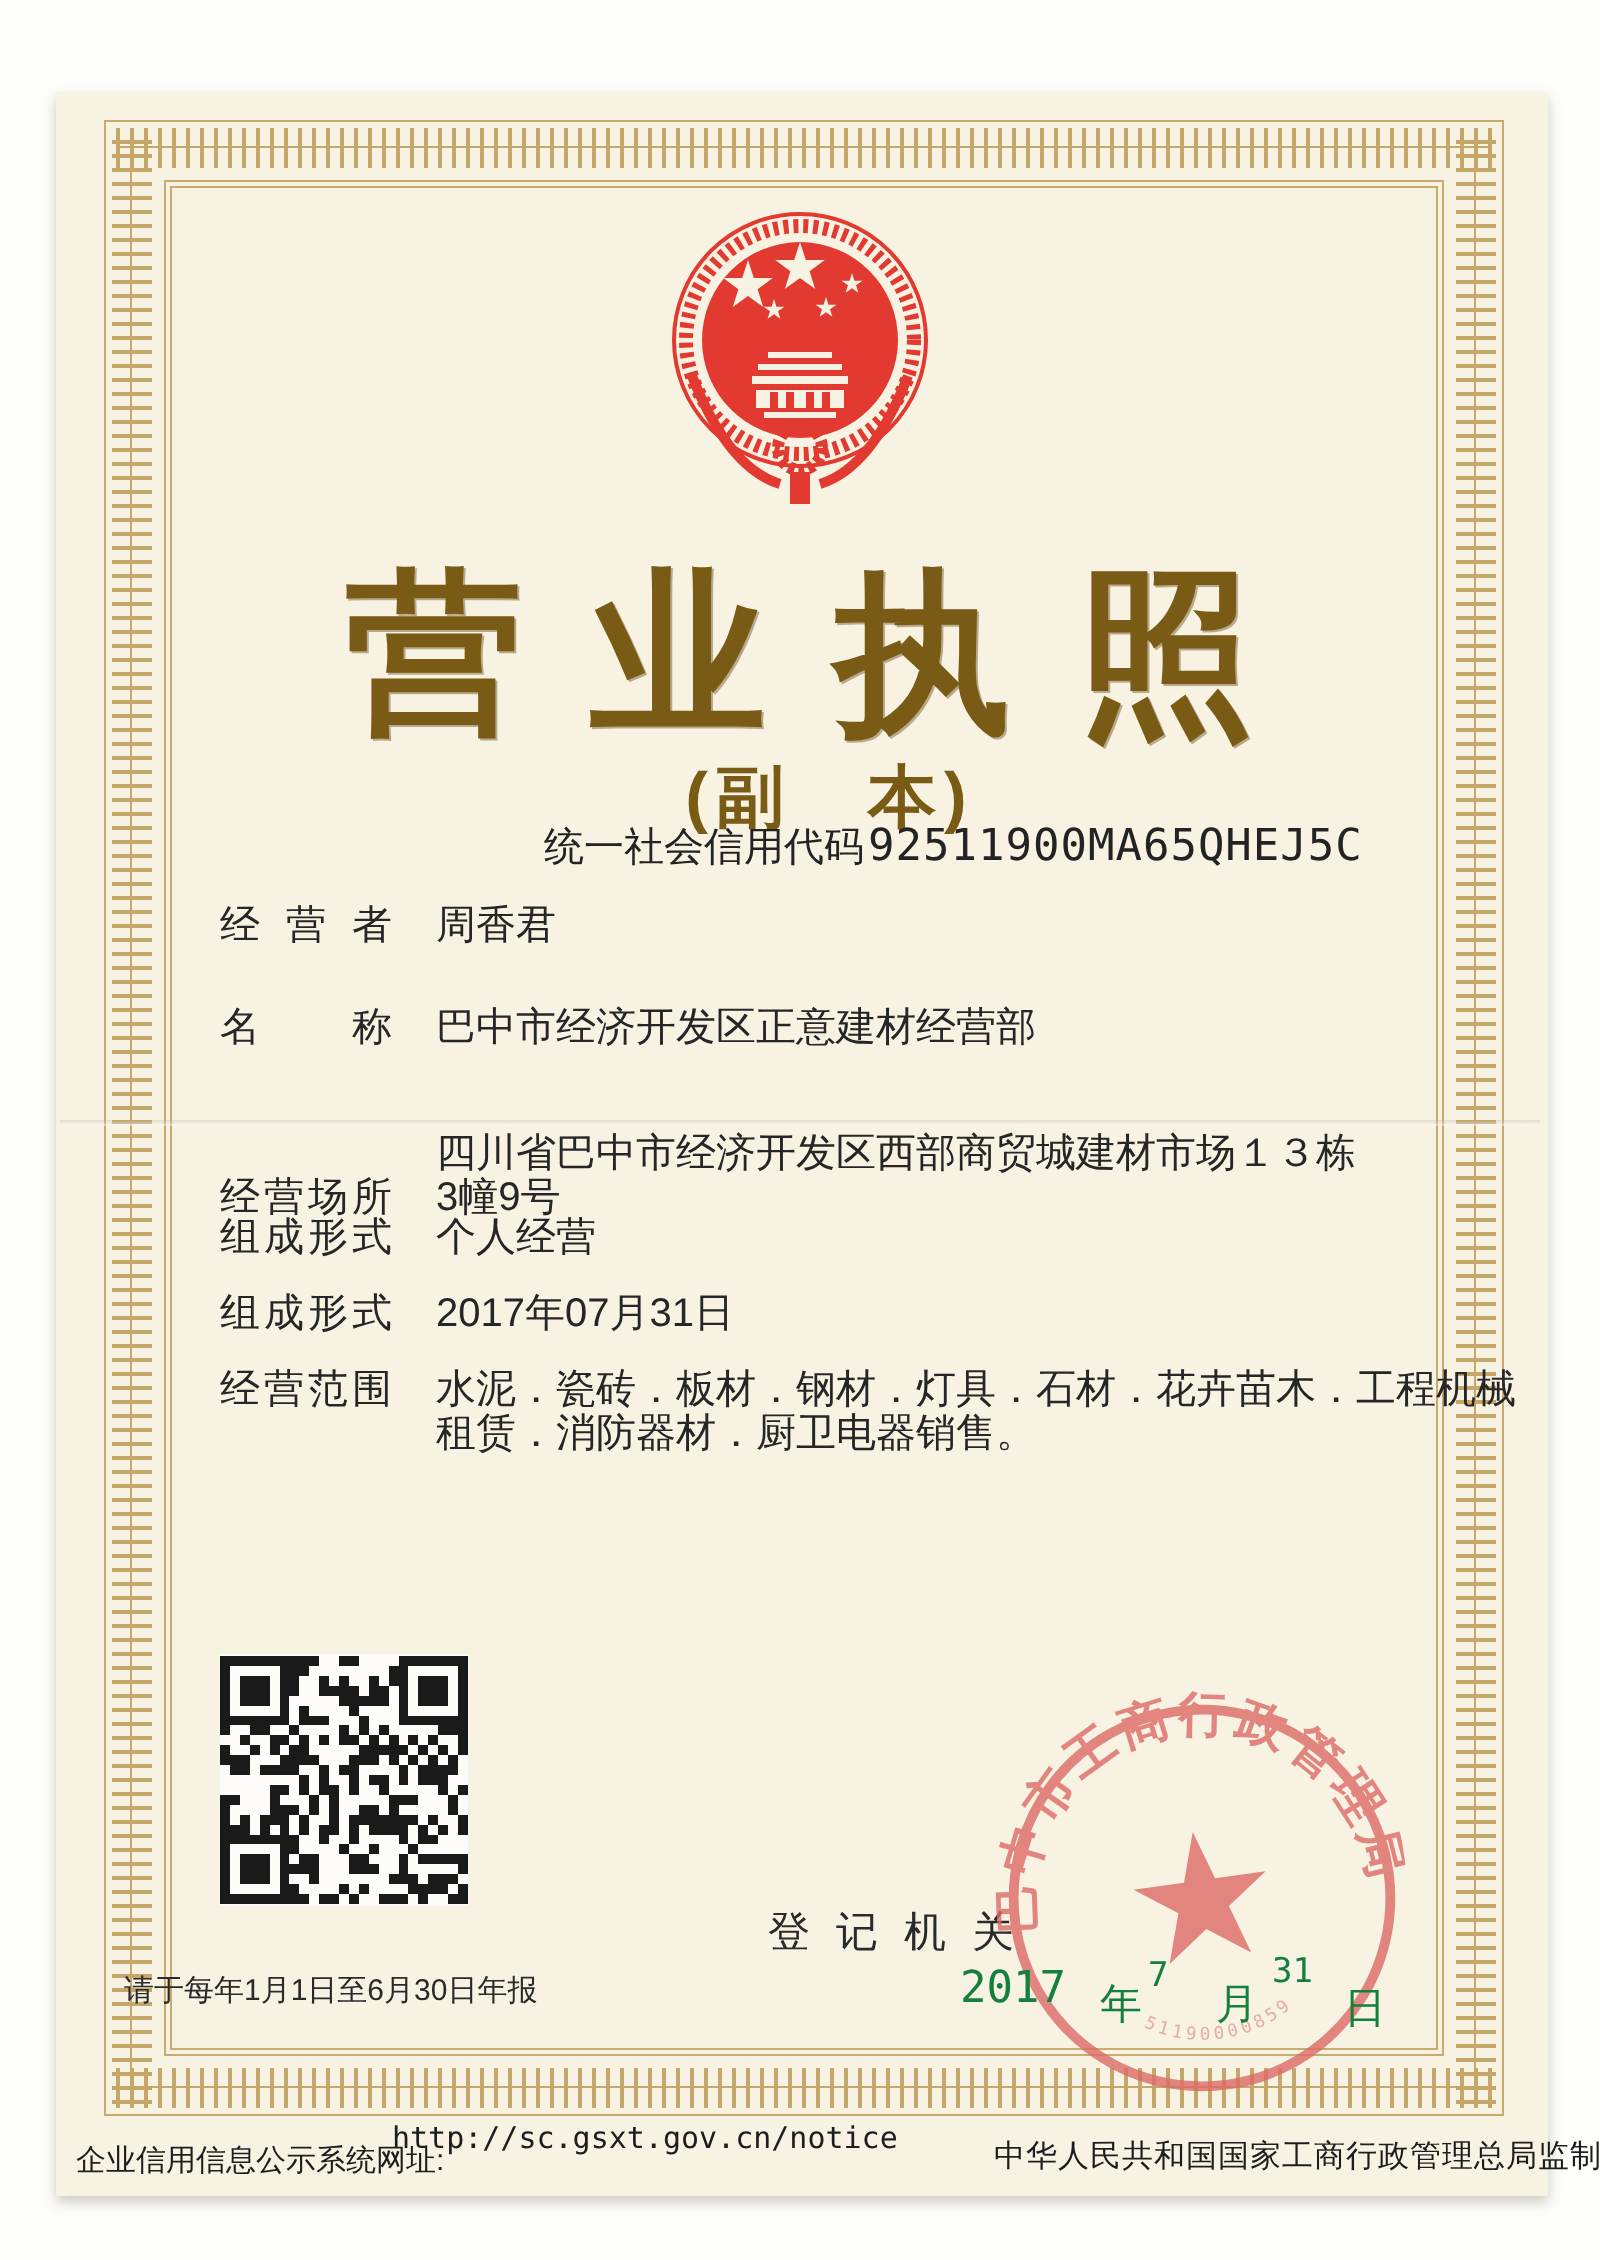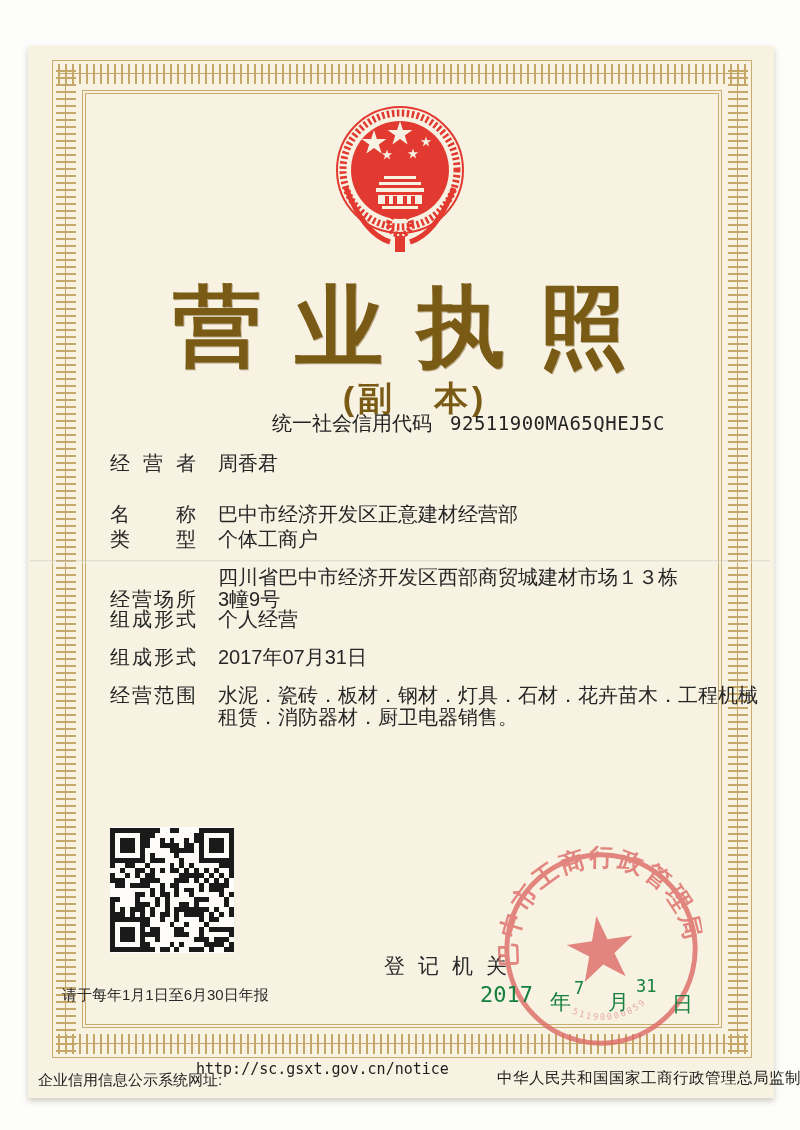--- a/index.html
+++ b/index.html
@@ -26,21 +26,21 @@
   
   .crease{position:absolute;left:30px;width:740px;top:560px;height:3px;
         background:linear-gradient(rgba(150,140,115,.22),rgba(255,255,255,.5));}
   .emblem{position:absolute;left:330px;top:98px;width:140px;height:160px;}
   .title{position:absolute;left:0;top:268px;width:800px;text-align:center;
         font-size:88px;font-weight:bold;color:#7a5b15;letter-spacing:34px;padding-left:34px;box-sizing:border-box;
         text-shadow:1px 1px 0 rgba(90,60,10,.4);font-family:"Liberation Sans",sans-serif;}
   .subtitle{position:absolute;left:0;top:376px;width:830px;text-align:center;
         font-size:34px;font-weight:bold;color:#7a5b15;letter-spacing:4px;}
   .codeline{position:absolute;left:272px;top:410px;font-size:20px;color:#232323;white-space:nowrap;}
-  .codeline .num{font-family:"DejaVu Sans Mono",monospace;font-size:19px;margin-left:18px;letter-spacing:.5px;}
+  .codeline .num{font-family:"DejaVu Sans Mono",monospace;font-size:22px;margin-left:2px;letter-spacing:.5px;}
   .frow{position:absolute;display:flex;color:#262626;font-size:20px;line-height:21px;}
   .flabel{display:inline-block;width:86px;text-align:justify;text-align-last:justify;flex:none;}
   .fval{margin-left:22px;white-space:nowrap;}
   .fval .l2{display:block;margin-top:1px;}
   .watermark{position:absolute;left:184px;top:583px;font-size:31px;font-weight:bold;
         color:#ee2f24;white-space:nowrap;letter-spacing:0.5px;}
   .qr{position:absolute;left:110px;top:827px;width:124px;height:126px;background:#fdfcf8;}
   .authority{position:absolute;left:384px;top:920px;font-size:21px;color:#2a2a2a;letter-spacing:13px;margin-top:32px;}
   .seal{position:absolute;left:498px;top:846px;width:206px;height:206px;opacity:.8;transform:rotate(-8deg);}
   .dateline{position:absolute;left:480px;top:978px;width:260px;height:34px;color:#15803d;}
@@ -115,24 +115,20 @@
     <span>统一社会信用代码</span><span class="num">92511900MA65QHEJ5C</span>
   </div>
 
   <div class="frow" style="left:110px;top:453px;">
     <span class="flabel">经营者</span>
     <span class="fval">周香君</span>
   </div>
   <div class="frow" style="left:110px;top:504px;">
     <span class="flabel">名称</span>
     <span class="fval">巴中市经济开发区正意建材经营部</span>
-  </div>
-  <div class="frow" style="left:110px;top:529px;">
-    <span class="flabel">类型</span>
-    <span class="fval">个体工商户</span>
   </div>
   <div class="frow" style="left:110px;top:567px;align-items:flex-end;">
     <span class="flabel">经营场所</span>
     <span class="fval"><span>四川省巴中市经济开发区西部商贸城建材市场１３栋</span><span class="l2">3幢9号</span></span>
   </div>
   <div class="frow" style="left:110px;top:609px;">
     <span class="flabel">组成形式</span>
     <span class="fval">个人经营</span>
   </div>
   <div class="frow" style="left:110px;top:647px;">

